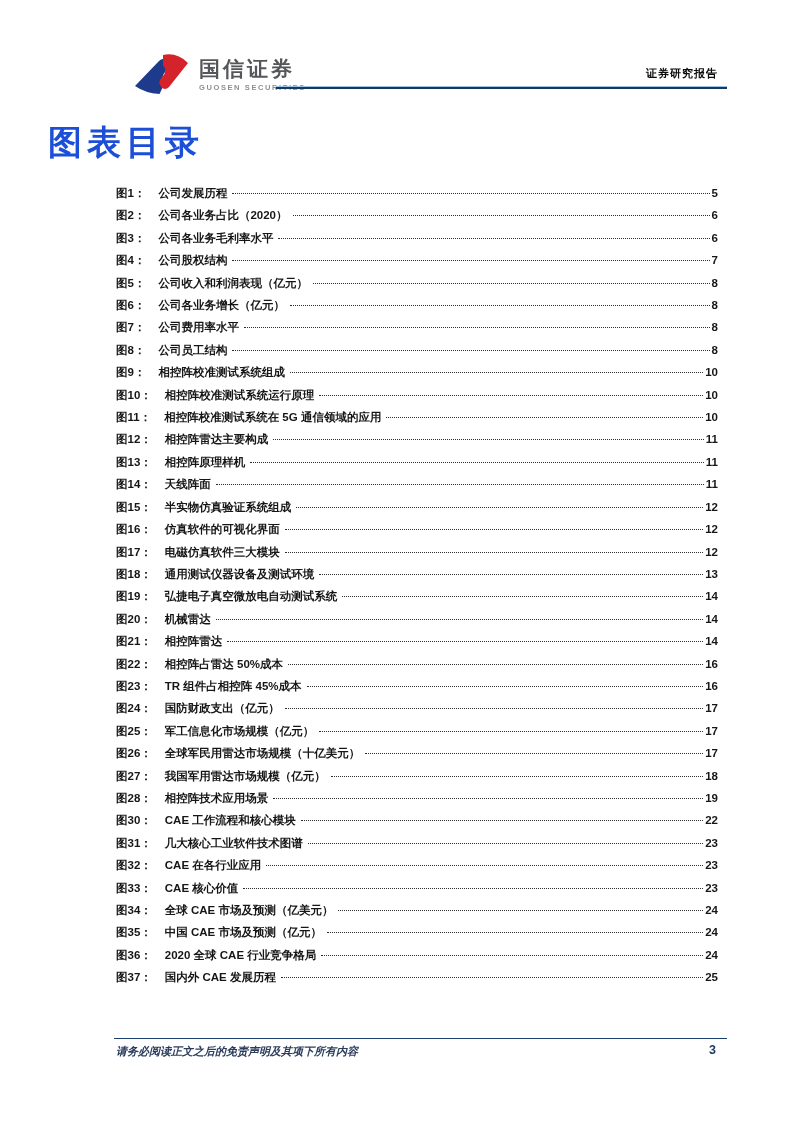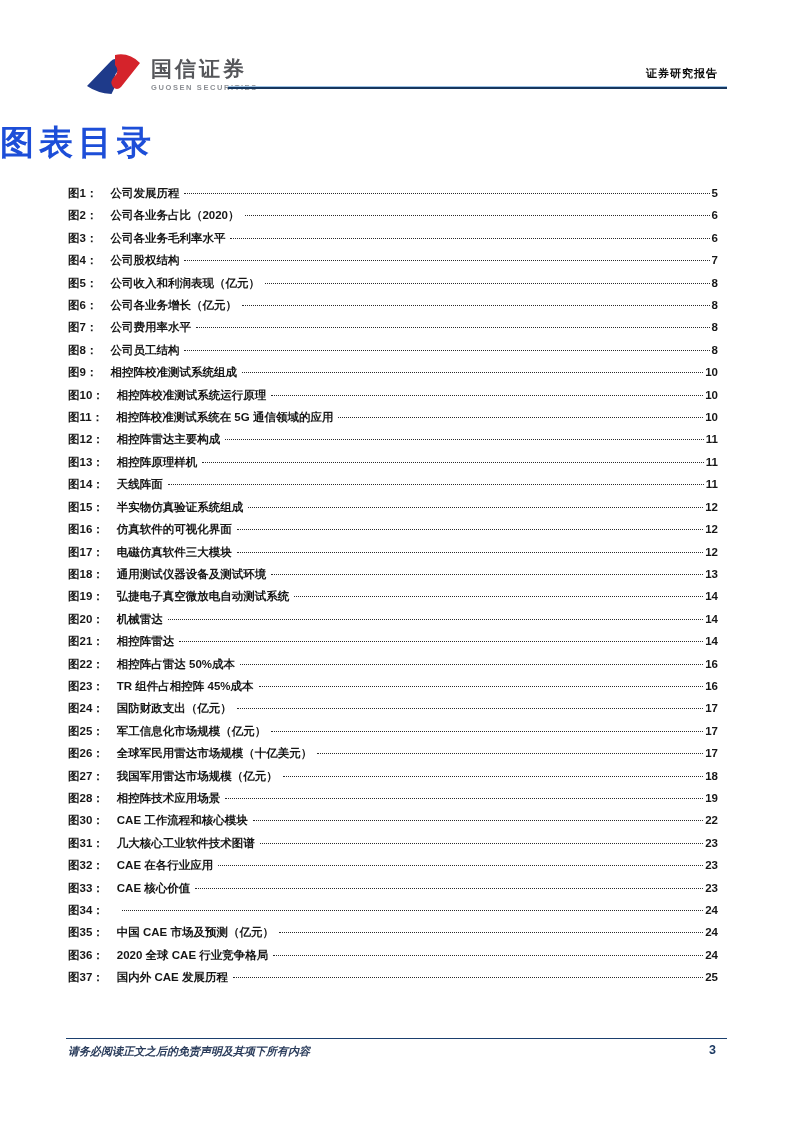--- a/index.html
+++ b/index.html
@@ -1,21 +1,21 @@
 <!DOCTYPE html>
 <html><head>
 <meta charset="utf-8">
 <style>
   * { margin:0; padding:0; box-sizing:border-box; }
   html,body { background:#ffffff; }
   body {
     width:793px; height:1122px; position:relative; overflow:hidden;
     font-family:"Liberation Sans", sans-serif; color:#161616;
   }
-  .page { position:absolute; inset:0; background:#ffffff; }
+  .page { position:absolute; inset:0; background:#ffffff;margin-left:48px; }
 
   
   .header-logo { position:absolute; top:52px; left:84px; display:flex; align-items:center; }
   .logo-mark { width:58px; height:46px; margin-right:9px; }
   .brand-cn { font-size:21px; font-weight:700; color:#55565a; letter-spacing:3px; line-height:1.05; }
   .brand-en { font-size:7.5px; font-weight:700; color:#8c8f94; letter-spacing:1.6px; margin-top:3px; }
   .report-type {
     position:absolute; top:66px; right:75px;
     font-size:11px; font-weight:800; color:#0c0c0c; letter-spacing:1px;
   }
@@ -304,20 +304,21 @@
 
       <div class="toc-row">
         <span class="toc-label">图33：</span>
         <span class="toc-title">CAE 核心价值</span>
         <span class="toc-dots"></span>
         <span class="toc-page">23</span>
       </div>
 
       <div class="toc-row">
         <span class="toc-label">图34：</span>
+        <span class="toc-title">全球 CAE 市场及预测（亿美元）</span>
         <span class="toc-dots"></span>
         <span class="toc-page">24</span>
       </div>
 
       <div class="toc-row">
         <span class="toc-label">图35：</span>
         <span class="toc-title">中国 CAE 市场及预测（亿元）</span>
         <span class="toc-dots"></span>
         <span class="toc-page">24</span>
       </div>

